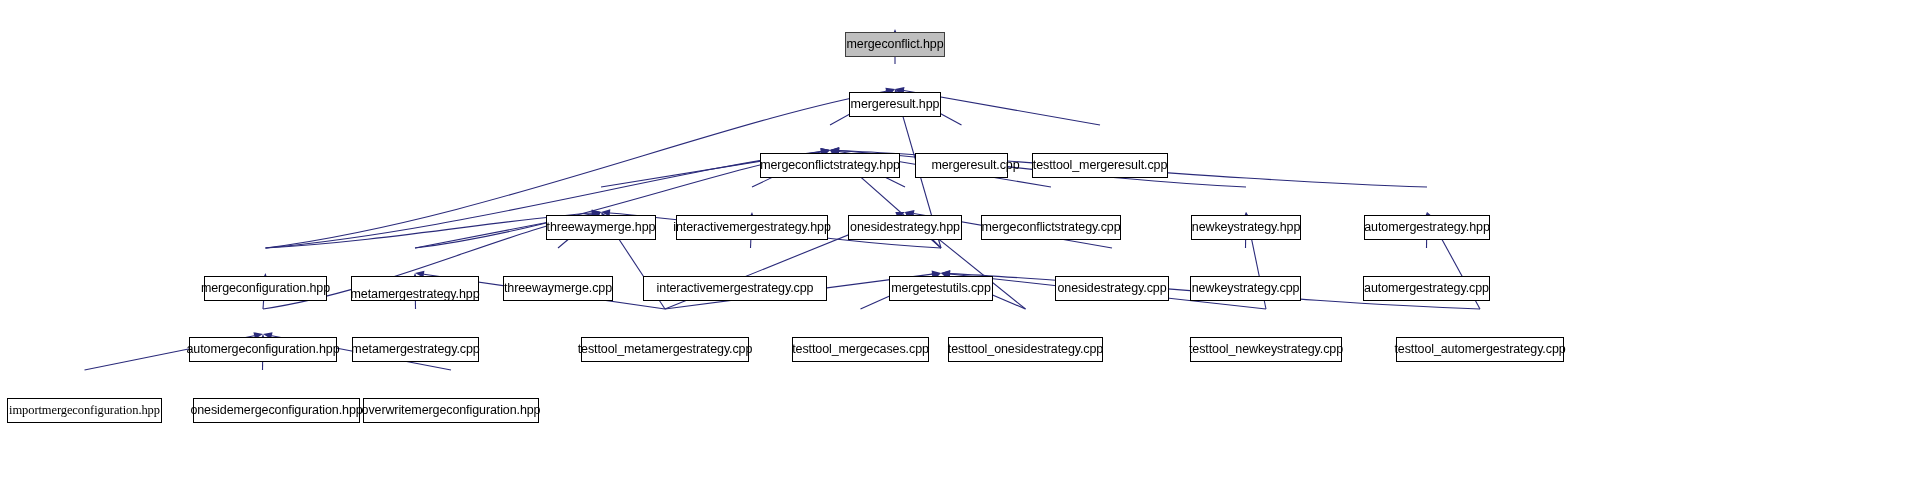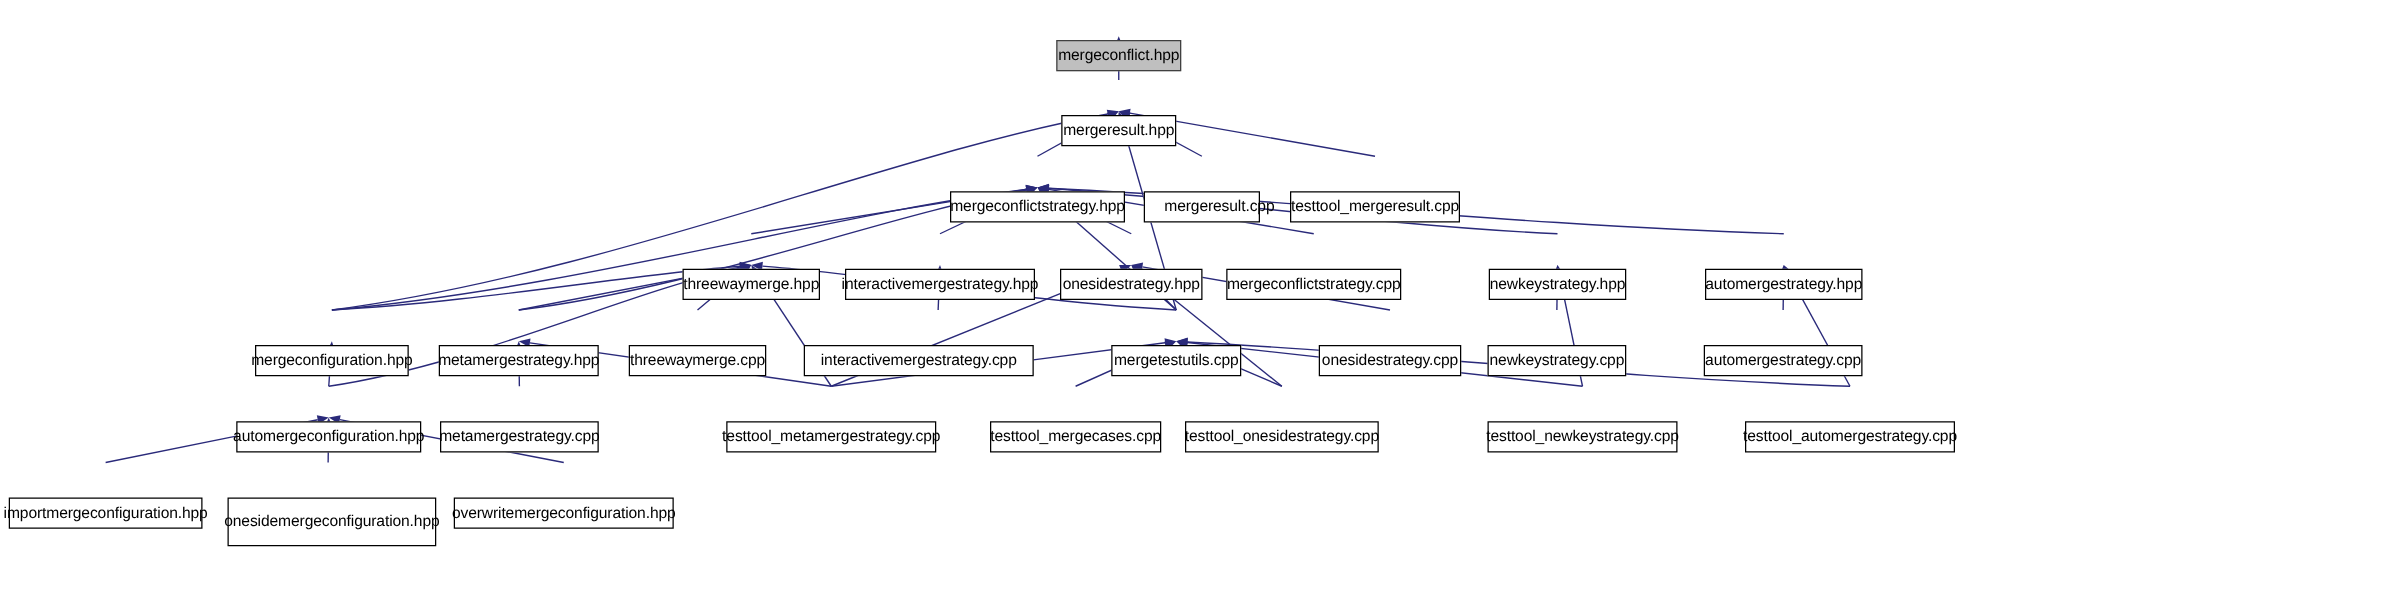--- a/index.html
+++ b/index.html
@@ -163,21 +163,21 @@
       </div>
       <div class="node" style="left: 1191px; top: 187px; width: 110px; height: 25px;">
         <span>newkeystrategy.hpp</span>
       </div>
       <div class="node" style="left: 1364px; top: 187px; width: 126px; height: 25px;">
         <span>automergestrategy.hpp</span>
       </div>
       <div class="node" style="left: 204px; top: 248px; width: 123px; height: 25px;">
         <span>mergeconfiguration.hpp</span>
       </div>
-      <div class="node" style="left: 351px; top: 248px; width: 128px; height: 25px;">
+      <div class="node" style="left: 351px; top: 248px; width: 128px; height: 25px; align-items: flex-end;">
         <span>metamergestrategy.hpp</span>
       </div>
       <div class="node" style="left: 503px; top: 248px; width: 110px; height: 25px;">
         <span>threewaymerge.cpp</span>
       </div>
       <div class="node" style="left: 643px; top: 248px; width: 184px; height: 25px;">
         <span>interactivemergestrategy.cpp</span>
       </div>
       <div class="node" style="left: 889px; top: 248px; width: 104px; height: 25px;">
         <span>mergetestutils.cpp</span>
@@ -205,23 +205,23 @@
       </div>
       <div class="node" style="left: 948px; top: 309px; width: 155px; height: 25px;">
         <span>testtool_onesidestrategy.cpp</span>
       </div>
       <div class="node" style="left: 1190px; top: 309px; width: 152px; height: 25px;">
         <span>testtool_newkeystrategy.cpp</span>
       </div>
       <div class="node" style="left: 1396px; top: 309px; width: 168px; height: 25px;">
         <span>testtool_automergestrategy.cpp</span>
       </div>
-      <div class="node" style="left: 7px; top: 370px; width: 155px; height: 25px;">
+      <div class="node" style="left: 7px; top: 370px; width: 155px; height: 25px; font-family: Liberation Serif, serif;">
         <span>importmergeconfiguration.hpp</span>
       </div>
-      <div class="node" style="left: 182px; top: 370px; width: 167px; height: 39px;">
+      <div class="node" style="left: 193px; top: 370px; width: 167px; height: 25px;">
         <span>onesidemergeconfiguration.hpp</span>
       </div>
       <div class="node" style="left: 363px; top: 370px; width: 176px; height: 25px;">
         <span>overwritemergeconfiguration.hpp</span>
       </div>
     </div>
 </div>
 
 </body></html>

